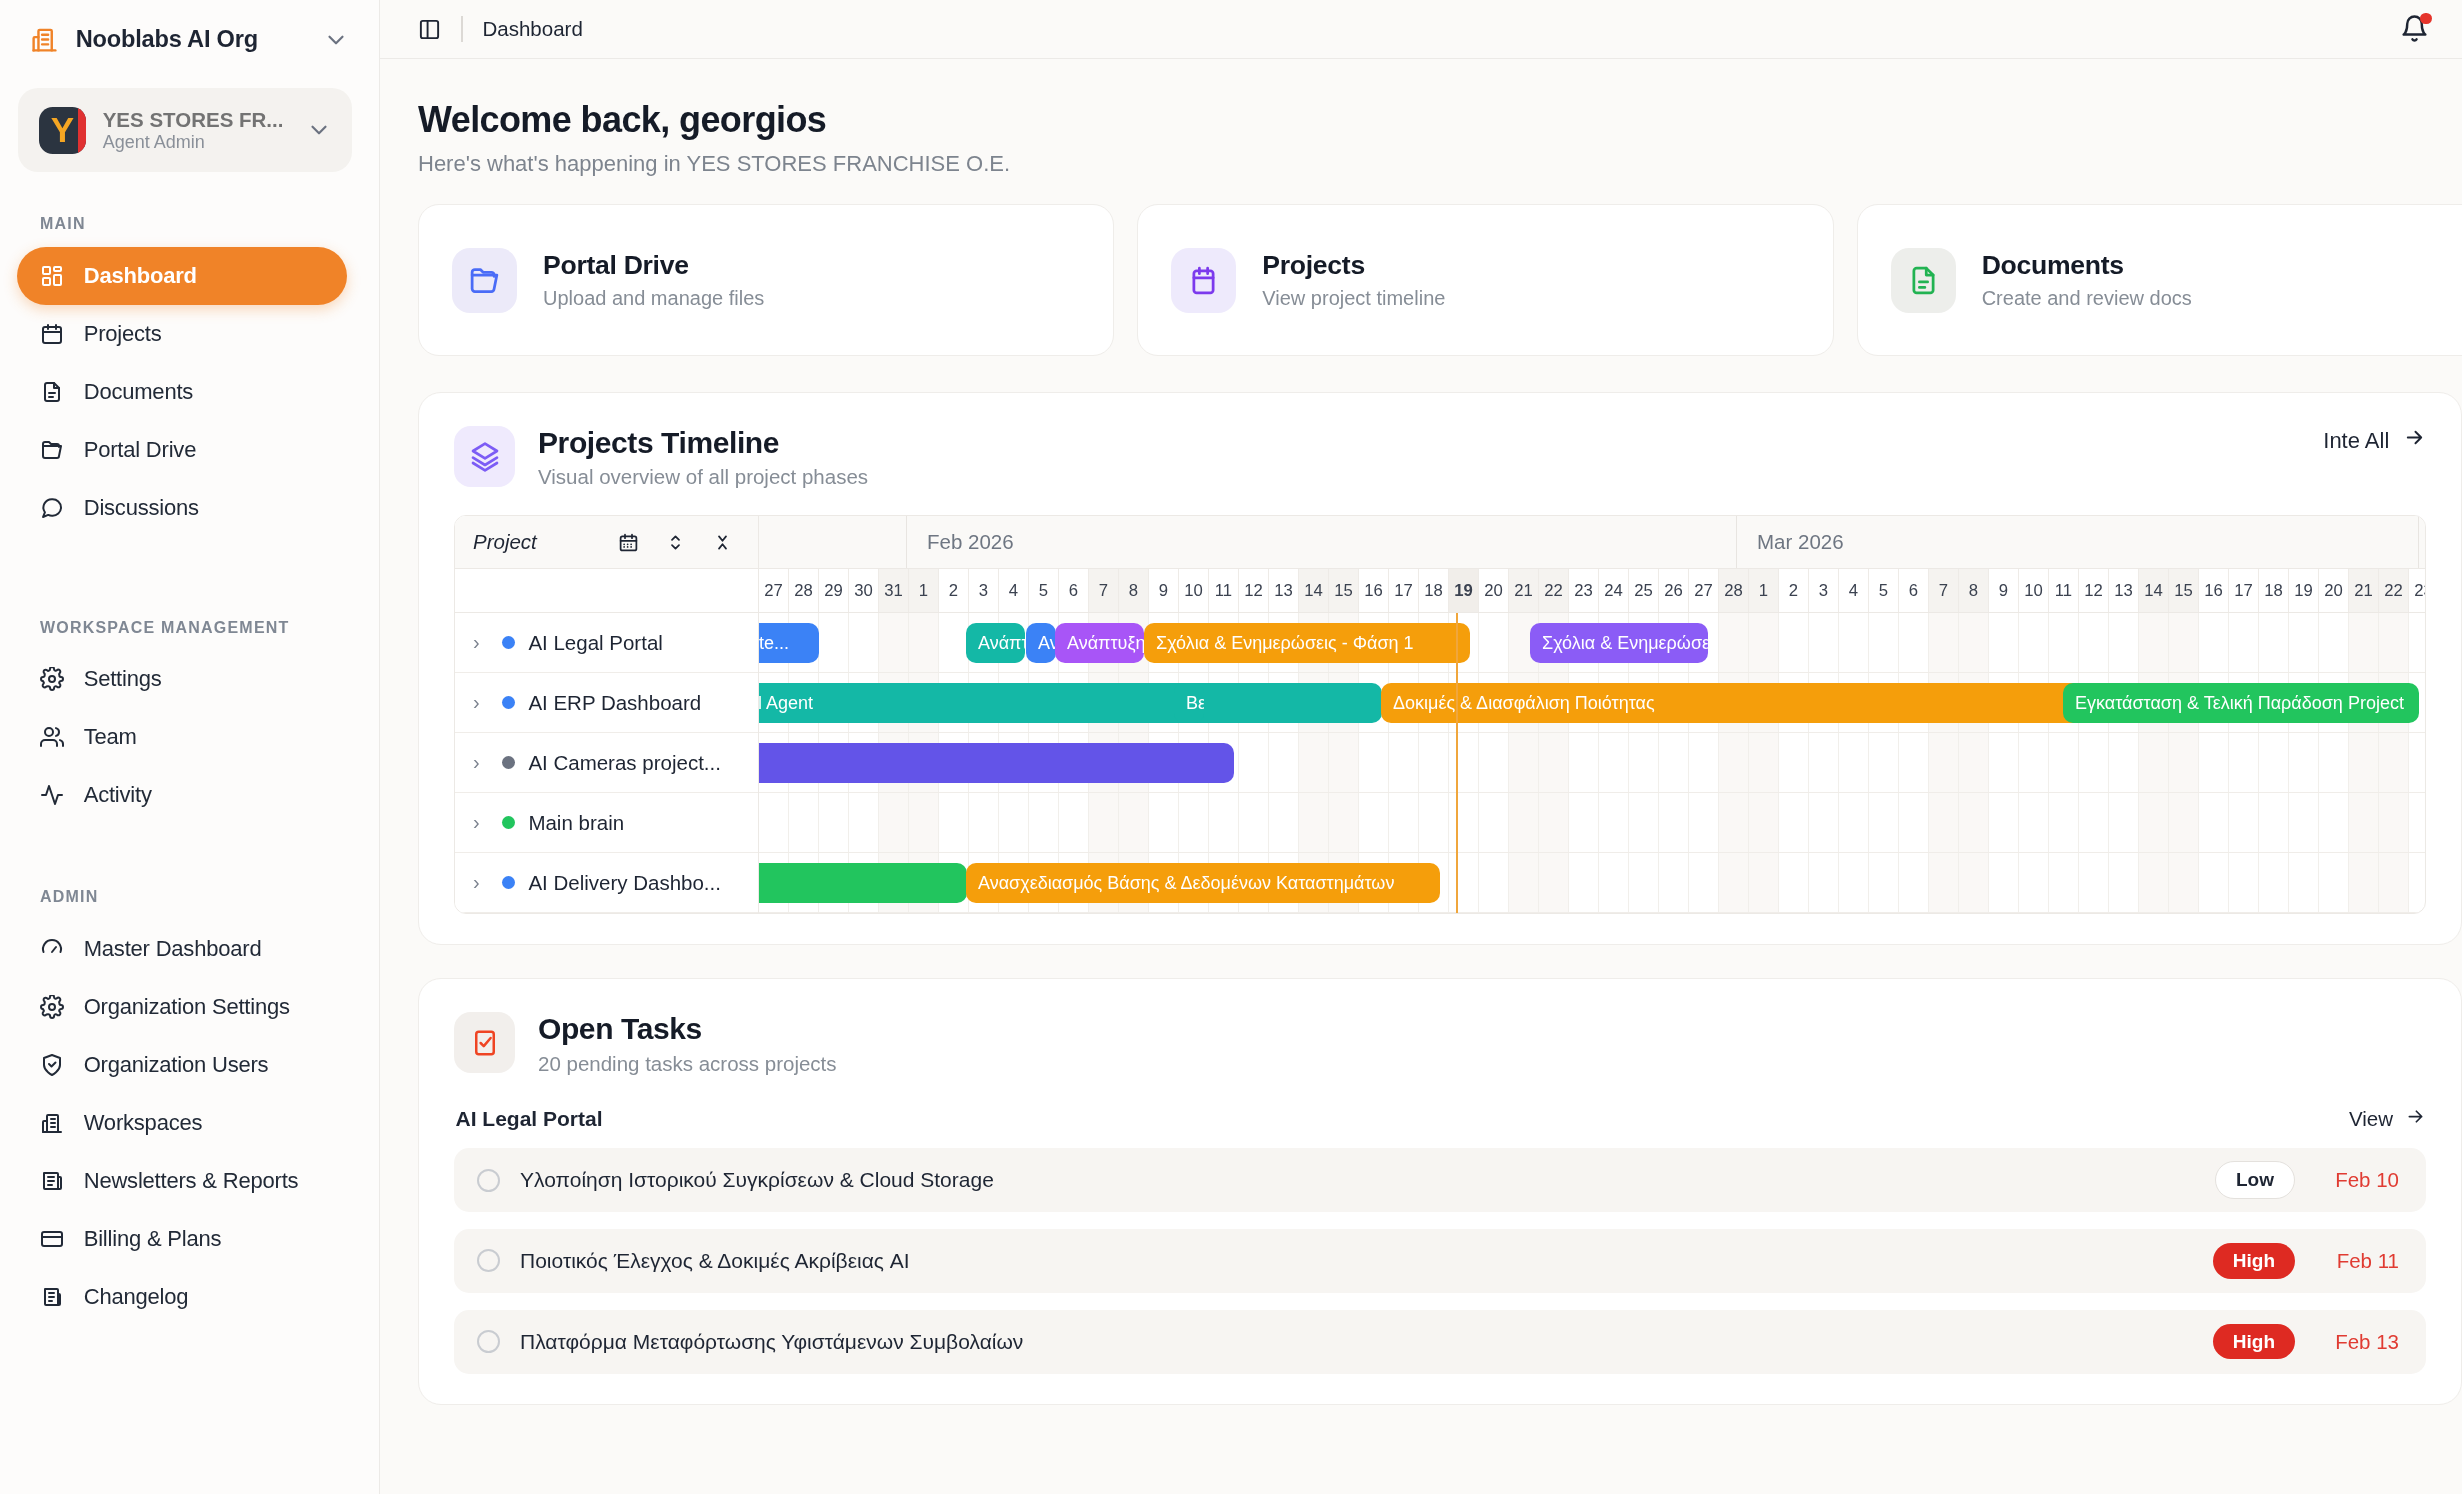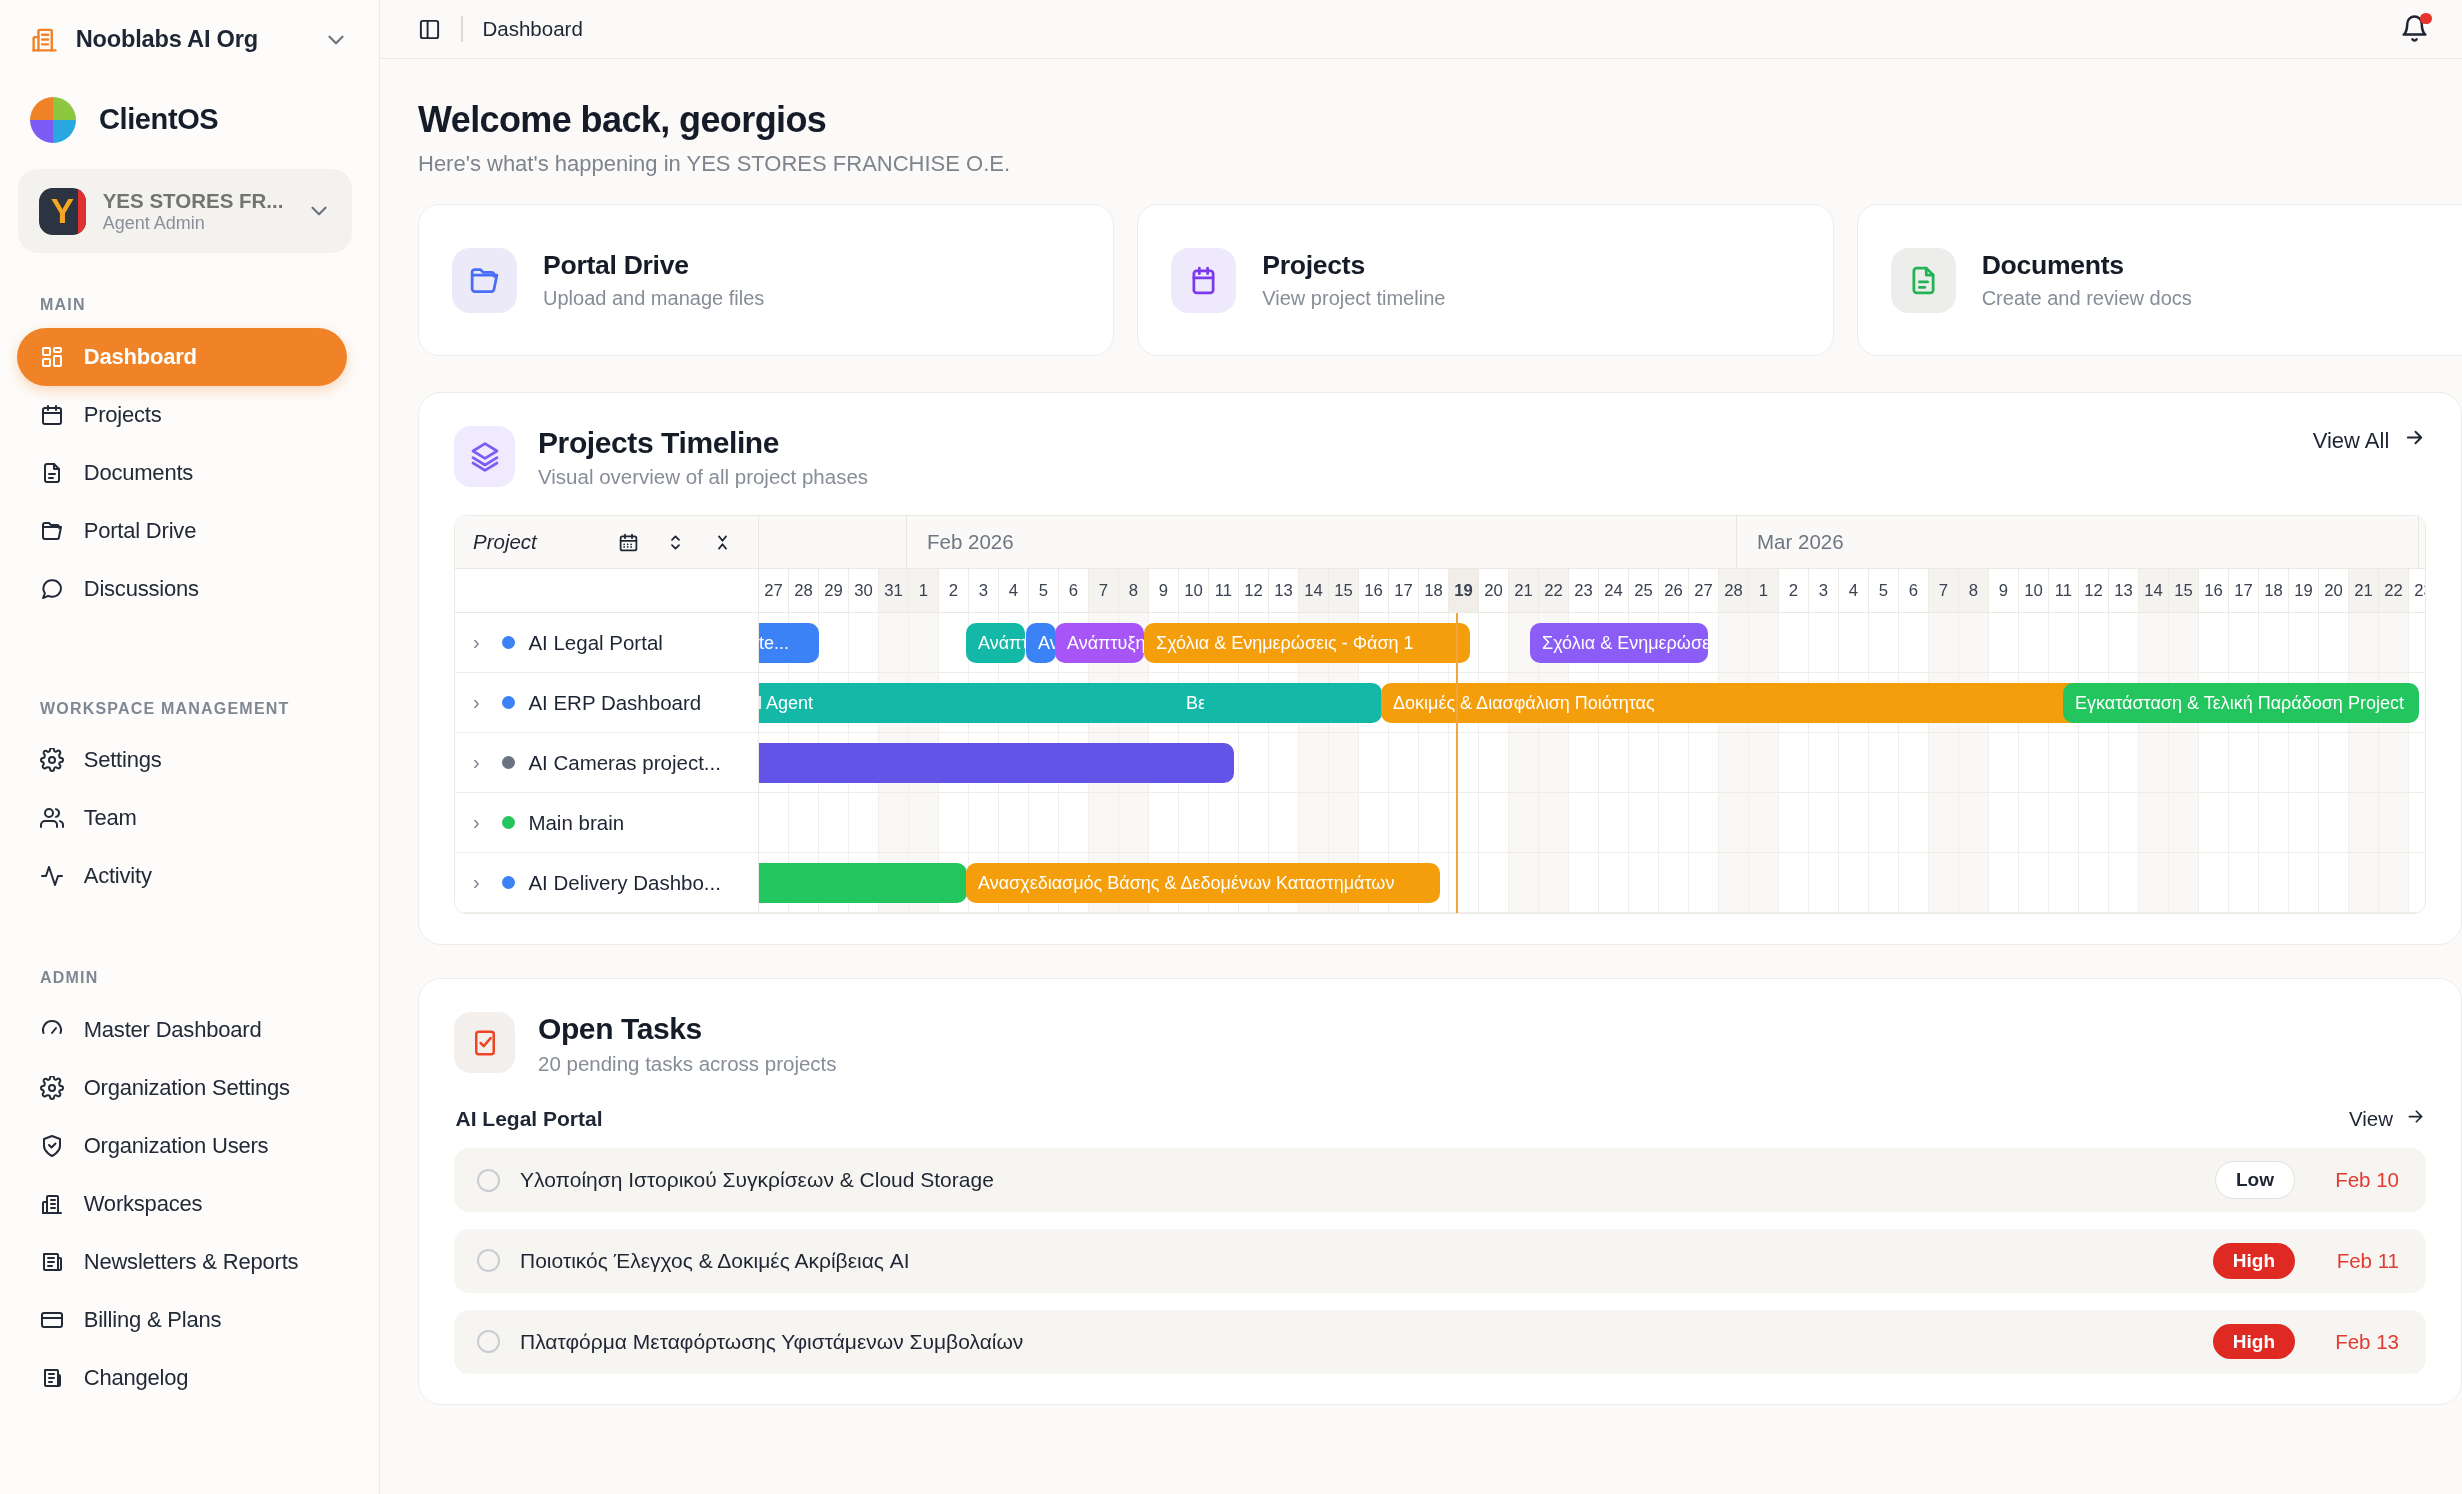--- a/index.html
+++ b/index.html
@@ -198,29 +198,20 @@
         </svg>
       </span>
       <span class="org-name">Nooblabs AI Org</span>
       <span class="chev">
         <svg viewBox="0 0 24 24" width="26" height="26" fill="none" stroke="#6b7280" stroke-width="2" stroke-linecap="round" stroke-linejoin="round">
             <polyline points="6 9 12 15 18 9"></polyline>
           </svg>
       </span>
     </div>
 
-    <div class="brand-row">
-      <span class="brand-logo">
-        <i style="background:#f08328"></i>
-          <i style="background:#8dc63f"></i>
-          <i style="background:#7c5cf5"></i>
-          <i style="background:#29a8df"></i>
-      </span>
-      <span class="brand-name">ClientOS</span>
-    </div>
 
     <div class="ws-card">
       <span class="ws-avatar">
           <span>Y</span>
         </span>
       <span class="ws-text">
         <span class="ws-title">YES STORES FR...</span>
         <span class="ws-sub">Agent Admin</span>
       </span>
       <span class="chev">
@@ -471,21 +462,21 @@
                 <polyline points="3 12.5 12 18 21 12.5"></polyline>
                 <polyline points="3 16.5 12 22 21 16.5"></polyline>
               </svg>
           </span>
           <span>
             <span class="sec-title" style="display:block">Projects Timeline</span>
             <span class="sec-sub" style="display:block">Visual overview of all project phases</span>
           </span>
           <span class="sec-spacer"></span>
           <span class="view-all">
-            <span>View All</span>
+            <span>Inte All</span>
             <span>
               <svg viewBox="0 0 24 24" width="23" height="23" fill="none" stroke="#1e2533" stroke-width="2" stroke-linecap="round" stroke-linejoin="round">
                   <path d="M5 12h14M13 6l6 6-6 6"></path>
                 </svg>
             </span>
           </span>
         </div>
 
         <div class="gantt">
           <div class="g-row">

